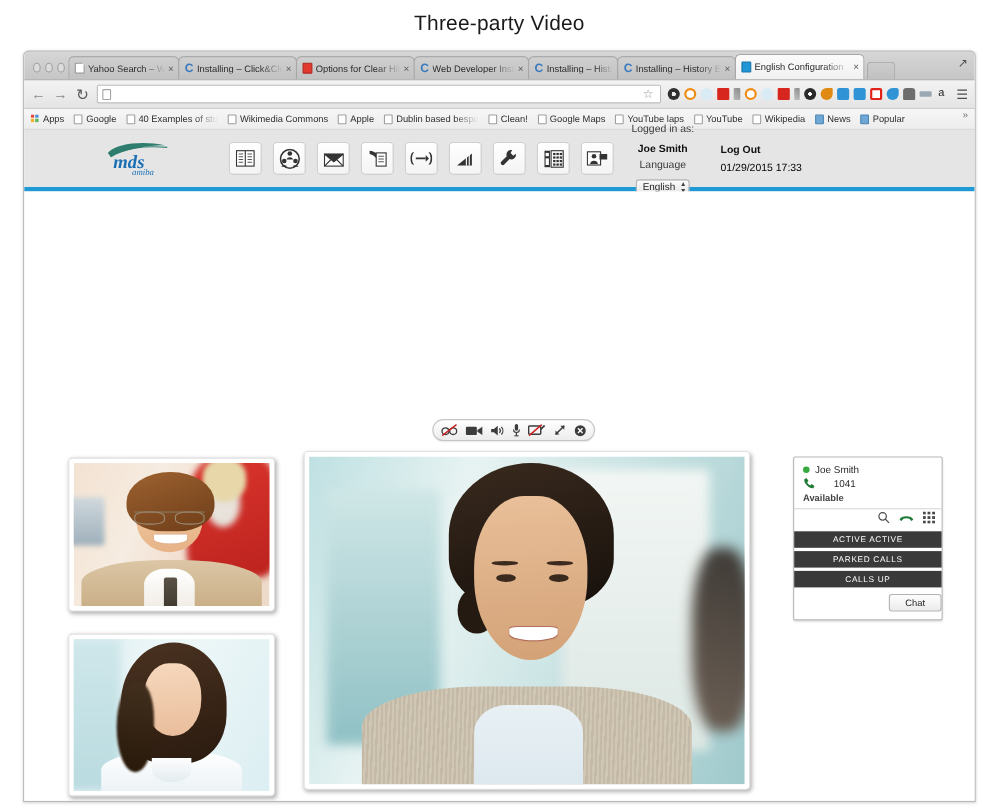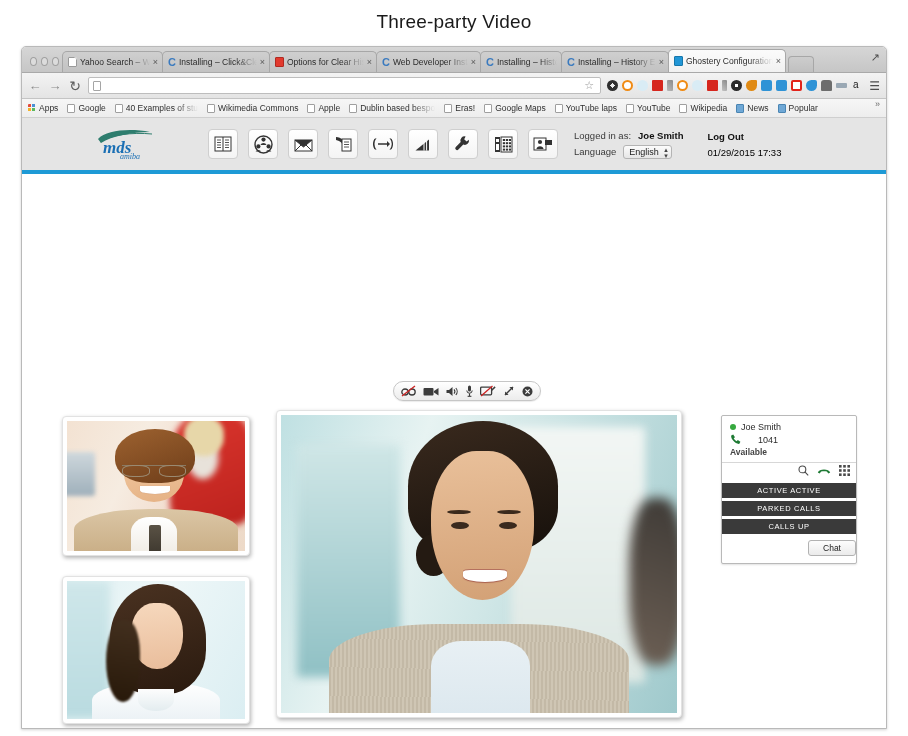--- a/index.html
+++ b/index.html
@@ -141,21 +141,21 @@
     width:30px; height:30px; border:1px solid #cfcfcf; border-radius:4px;
     background:linear-gradient(#ffffff,#f4f4f4);
     display:flex; align-items:center; justify-content:center;
     color:#3b3b3b;
   }
   .navicon svg { display:block; }
   #account-area {
     margin-left:16px; display:flex; flex-direction:column; gap:4px;
     font-size:9.5px; color:#222;
   }
-  .acct-row { display:flex; align-items:center; gap:7px; }
+  .acct-row { display:flex; align-items:center; gap:7px;flex-direction:column; }
   .acct-row .lbl { color:#3a3a3a; }
   .acct-row .bold { font-weight:bold; color:#111; }
   #lang-select {
     font-size:9px; padding:1px 12px 1px 5px;
     border:1px solid #b4b4b4; border-radius:3px;
     background:linear-gradient(#fcfcfc,#e6e6e6);
     color:#222; position:relative; display:inline-block;
   }
   #lang-select .arrows { position:absolute; right:3px; top:1px; font-size:7px; line-height:6px; color:#444;}
   #logout-col { margin-left:24px; display:flex; flex-direction:column; gap:5px; font-size:9.5px;}
@@ -344,21 +344,21 @@
     </div>
 
     <div class="tab" style="width:108px">
       <span class="favicon fav-c">C</span>
       <span class="label">Installing – History Eras</span>
       <span class="tab-close">×</span>
     </div>
 
     <div class="tab active" style="width:118px">
       <span class="favicon fav-blue"></span>
-      <span class="label">Ghostery Configuration</span>
+      <span class="label">English Configuration</span>
       <span class="tab-close">×</span>
     </div>
 
     <div id="new-tab"></div>
     <div id="win-expand">↗</div>
   </div>
 
   <div id="url-bar">
     <span class="navbtn">←</span>
     <span class="navbtn">→</span>
@@ -411,21 +411,21 @@
     <div class="bm">
       <span class="ic"></span>
       <span>Apple</span>
     </div>
     <div class="bm">
       <span class="ic"></span>
       <span class="fade">Dublin based bespo</span>
     </div>
     <div class="bm">
       <span class="ic"></span>
-      <span>Eras!</span>
+      <span>Clean!</span>
     </div>
     <div class="bm">
       <span class="ic"></span>
       <span>Google Maps</span>
     </div>
     <div class="bm">
       <span class="ic"></span>
       <span>YouTube laps</span>
     </div>
     <div class="bm">

